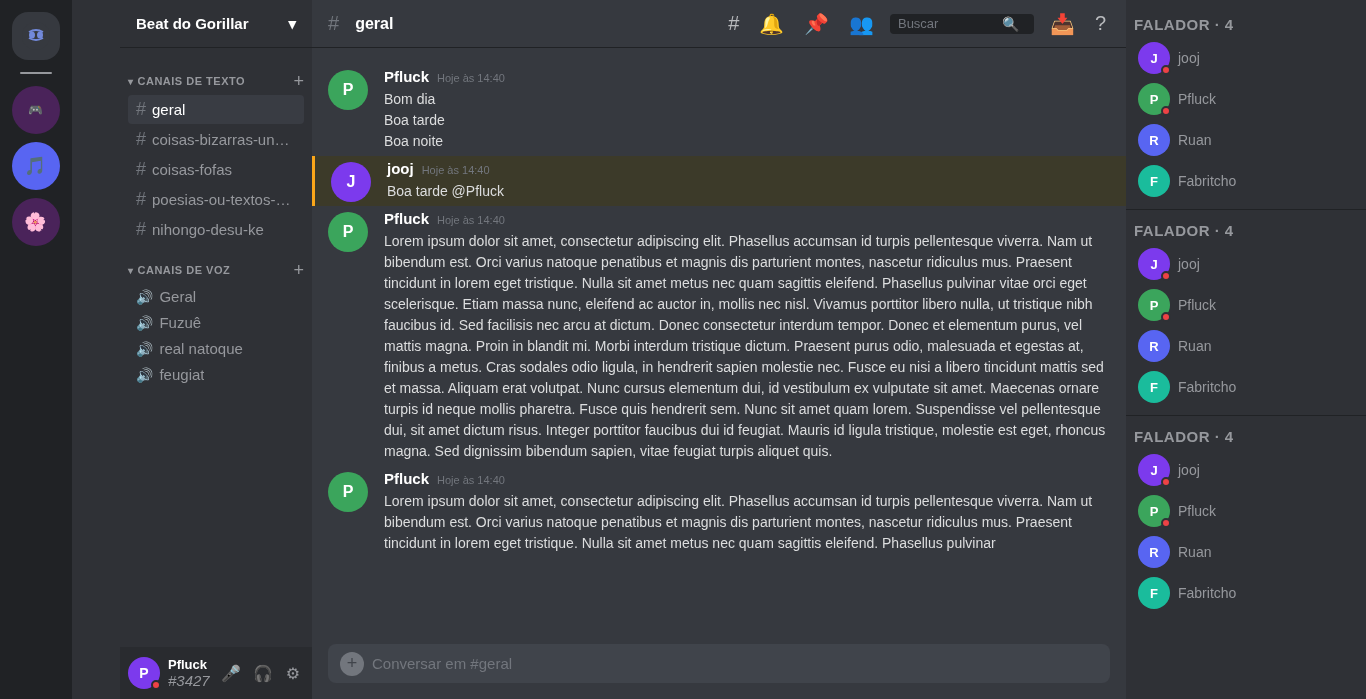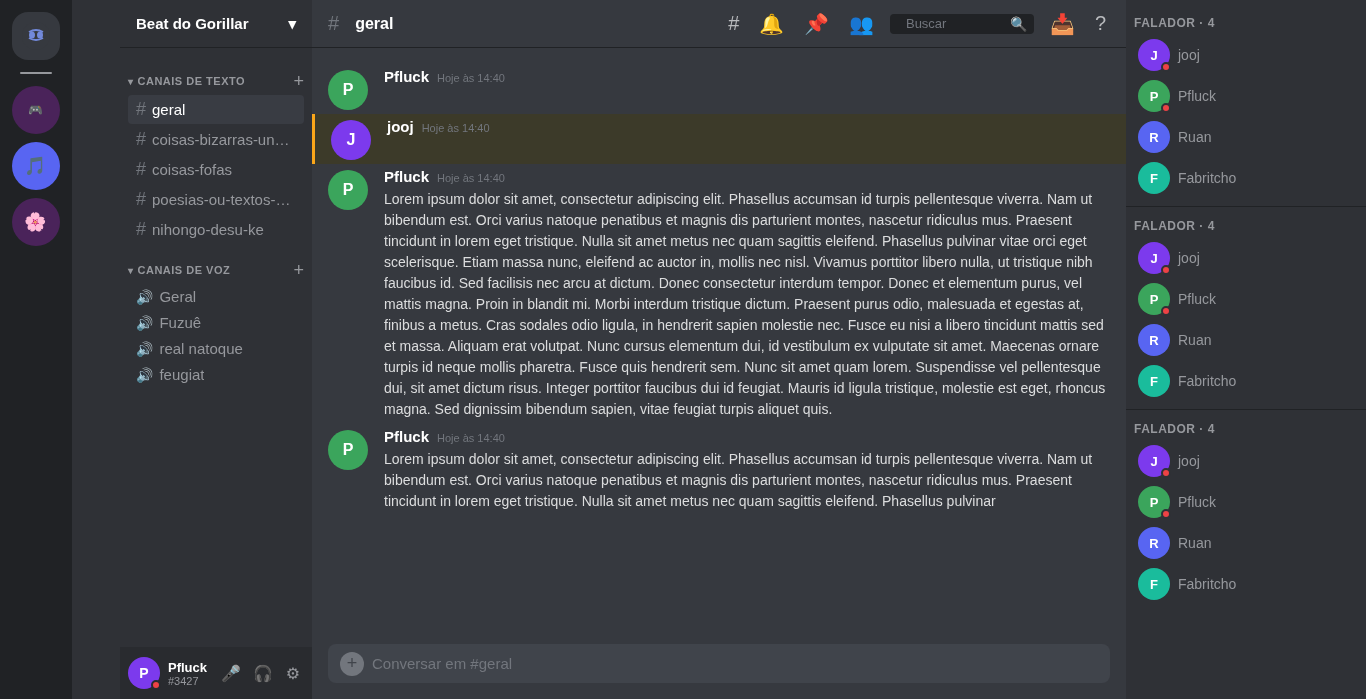--- a/index.html
+++ b/index.html
@@ -138,21 +138,21 @@
       height: 10px;
       background: #ed4245;
       border-radius: 50%;
       position: absolute;
       bottom: -1px;
       right: -1px;
       border: 2px solid #292b2f;
     }
     .user-info { flex: 1; }
     .user-name { font-weight: 600; font-size: 13px; color: #fff; }
-    .user-tag { font-size: 11px; color: #96989d; }
+    .user-tag { font-size: 15px; color: #96989d; font-style: italic; }
     .user-controls { display: flex; gap: 4px; }
     .control-btn {
       background: none;
       border: none;
       color: #96989d;
       cursor: pointer;
       font-size: 16px;
       padding: 4px;
       border-radius: 4px;
     }
@@ -196,21 +196,20 @@
       width: 144px;
       gap: 4px;
     }
     .search-input {
       background: none;
       border: none;
       outline: none;
       color: #dcddde;
       font-size: 13px;
       width: 100px;
-      margin-left: 8px;
     }
     .search-input::placeholder { color: #72767d; }
 
     .messages-area {
       flex: 1;
       overflow-y: auto;
       padding: 16px 0;
     }
     .message-group {
       display: flex;
@@ -279,21 +278,21 @@
       width: 240px;
       background: #2f3136;
       overflow-y: auto;
       padding: 8px 0;
     }
     .voice-section {
       margin-bottom: 8px;
     }
     .voice-section-header {
       padding: 8px 8px 4px 8px;
-      font-size: 12px;
+      font-size: 15px;
       font-weight: 700;
       text-transform: uppercase;
       letter-spacing: 0.5px;
       color: #96989d;
     }
     .voice-member {
       display: flex;
       align-items: center;
       gap: 8px;
       padding: 4px 8px;
@@ -457,30 +456,32 @@
 
   <div class="messages-area">
 
     <div class="message-group">
       <div class="message-avatar av-green">P</div>
       <div class="message-content">
         <div class="message-header">
           <span class="message-author">Pfluck</span>
           <span class="message-time">Hoje às 14:40</span>
         </div>
+        <div class="message-text">Bom dia<br>Boa tarde<br>Boa noite</div>
       </div>
     </div>
 
     <div class="message-group highlighted">
       <div class="message-avatar av-purple">J</div>
       <div class="message-content">
         <div class="message-header">
           <span class="message-author">jooj</span>
           <span class="message-time">Hoje às 14:40</span>
         </div>
+        <div class="message-text">Boa tarde @Pfluck</div>
       </div>
     </div>
 
     <div class="message-group">
       <div class="message-avatar av-green">P</div>
       <div class="message-content">
         <div class="message-header">
           <span class="message-author">Pfluck</span>
           <span class="message-time">Hoje às 14:40</span>
         </div>

